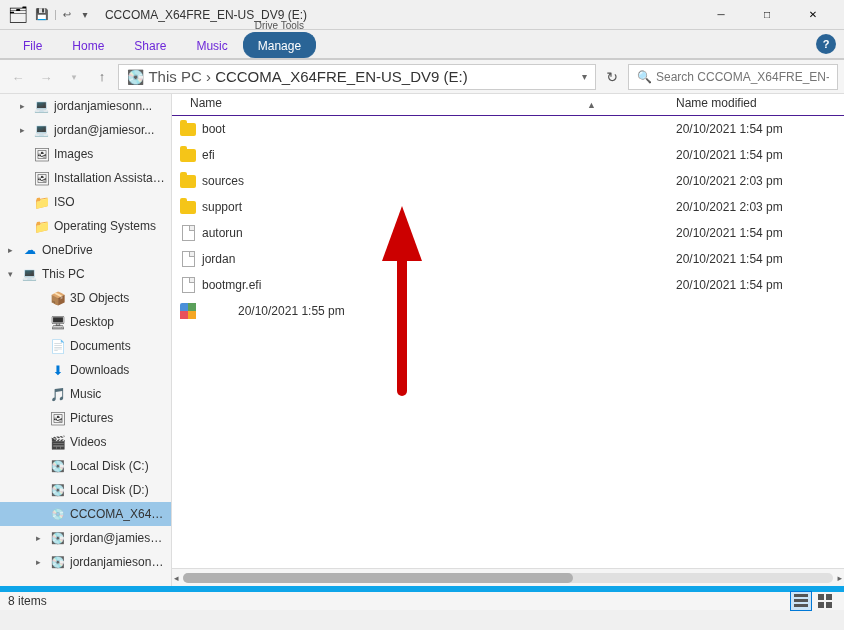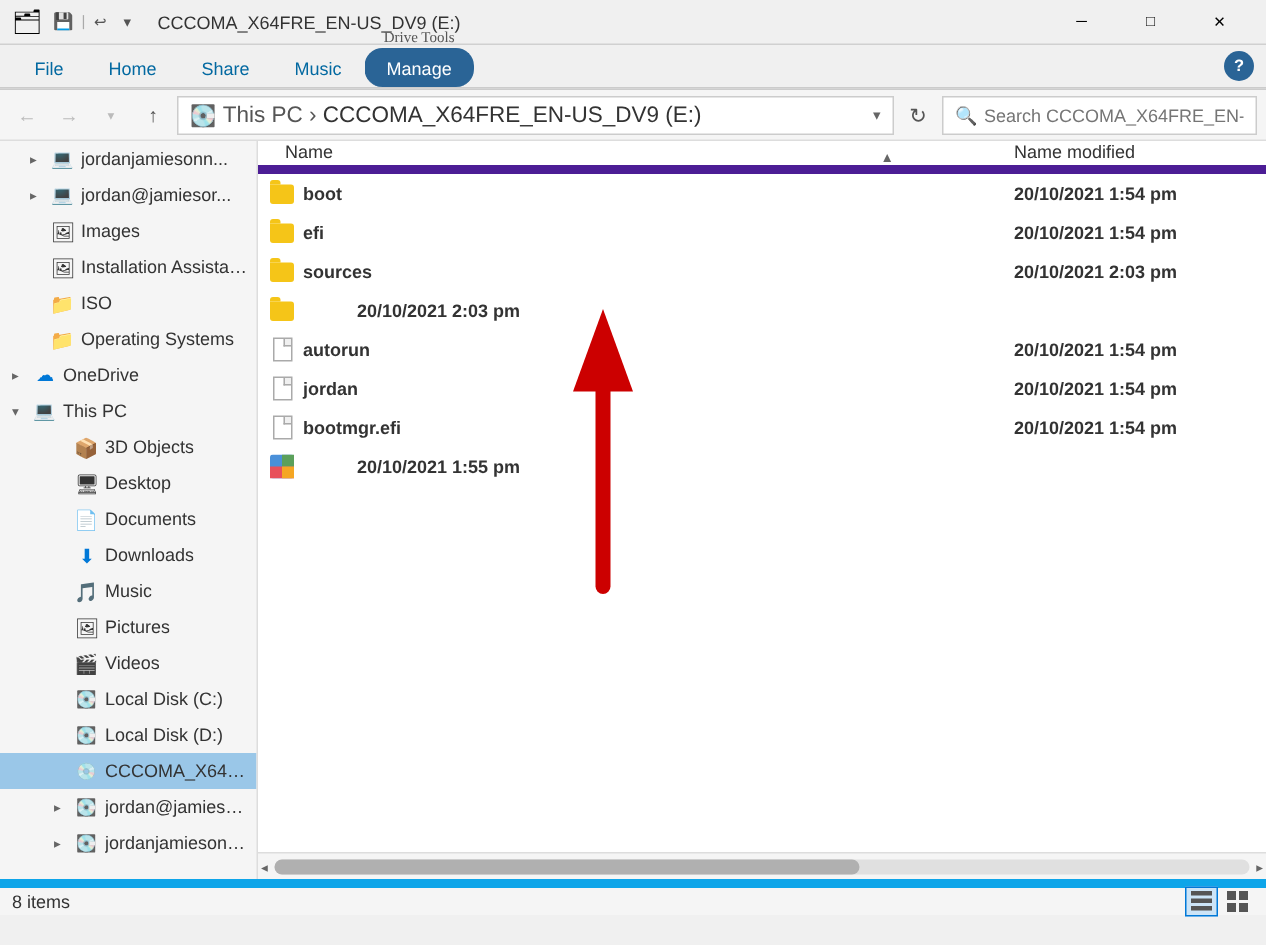--- a/index.html
+++ b/index.html
@@ -8,21 +8,21 @@
     
     .titlebar { height: 30px; background: #f0f0f0; display: flex; align-items: center; justify-content: space-between; padding: 0 8px; border-bottom: 1px solid #d0d0d0; }
     .titlebar-left { display: flex; align-items: center; gap: 4px; }
     .titlebar-title { font-size: 12px; color: #333; margin-left: 8px; }
     .win-controls { display: flex; gap: 0; }
     .win-btn { width: 46px; height: 30px; border: none; background: transparent; cursor: pointer; font-size: 10px; display: flex; align-items: center; justify-content: center; }
 
     
     .ribbon { background: #f0f0f0; border-bottom: 1px solid #ccc; }
     .ribbon-tabs { display: flex; height: 28px; align-items: flex-end; padding-left: 4px; gap: 0; }
-    .ribbon-tab { padding: 4px 14px; font-size: 12px; cursor: pointer; border: 1px solid transparent; border-bottom: none; background: transparent; color: #0369a1; height: 26px; display: flex; align-items: center; }
+    .ribbon-tab { padding: 4px 14px; font-size: 12px; cursor: pointer; border: 1px solid transparent; border-bottom: none; background: transparent; color: #6d28d9; height: 26px; display: flex; align-items: center; }
     .ribbon-tab.manage { background: #2a6496; color: white; border-color: #2a6496; border-radius: 12px; }
     .ribbon-help { width: 20px; height: 20px; border-radius: 50%; background: #2a6496; color: white; display: flex; align-items: center; justify-content: center; font-size: 11px; font-weight: bold; cursor: pointer; }
 
     
     .addressbar-row { display: flex; align-items: center; height: 34px; background: #f5f5f5; border-bottom: 1px solid #ddd; padding: 0 6px; gap: 4px; }
     .nav-btn { width: 24px; height: 24px; border: 1px solid transparent; background: transparent; cursor: pointer; display: flex; align-items: center; justify-content: center; font-size: 13px; color: #555; border-radius: 2px; }
     .nav-btn.disabled { color: #bbb; cursor: default; }
     .address-box { flex: 1; height: 26px; border: 1px solid #ccc; background: white; display: flex; align-items: center; padding: 0 8px; font-size: 12px; gap: 4px; cursor: pointer; }
     .address-text { color: #333; font-size: 15px; flex: 1; }
     .address-dropdown { color: #666; font-size: 10px; }
@@ -39,21 +39,21 @@
     .sidebar-item { display: flex; align-items: center; padding: 2px 4px 2px 8px; height: 24px; cursor: pointer; gap: 4px; font-size: 12px; color: #333; white-space: nowrap; overflow: hidden; }
     .sidebar-item.active { background: #9ac7e8; }
     .indent1 { padding-left: 20px; }
     .indent2 { padding-left: 36px; }
     .sidebar-icon { width: 16px; height: 16px; flex-shrink: 0; display: flex; align-items: center; justify-content: center; font-size: 14px; }
     .expand-arrow { width: 10px; font-size: 9px; color: #666; flex-shrink: 0; }
     .sidebar-label { overflow: hidden; text-overflow: ellipsis; }
 
     
     .content-pane { flex: 1; background: white; display: flex; flex-direction: column; overflow: hidden; }
-    .content-header { display: flex; align-items: flex-end; padding: 2px 8px; border-bottom: 6px solid #4c1d95; height: 22px; position: relative; }
+    .content-header { display: flex; align-items: flex-start; padding: 2px 8px; border-bottom: 1px solid #4c1d95; height: 22px; position: relative; }
     .col-name { flex: 1; font-size: 12px; color: #333; font-weight: normal; }
     .col-date { width: 160px; font-size: 12px; color: #333; text-align: left; }
     .sort-arrow { font-size: 9px; color: #666; position: absolute; top: 6px; left: 415px; }
 
     .file-list { flex: 1; overflow-y: auto; }
     .file-item { display: flex; align-items: center; padding: 2px 8px; height: 26px; cursor: pointer; gap: 6px; }
     .file-icon { width: 16px; height: 16px; flex-shrink: 0; display: flex; align-items: center; justify-content: center; }
     .file-name { flex: 1; font-size: 12px; color: #333; }
     .file-date { width: 160px; font-size: 12px; color: #333; text-align: left; margin-left: 36px; }
 
@@ -82,21 +82,21 @@
     
     .sidebar::-webkit-scrollbar { width: 8px; }
     .sidebar::-webkit-scrollbar-track { background: #f5f5f5; }
     .sidebar::-webkit-scrollbar-thumb { background: #c0c0c0; border-radius: 4px; }
 
     
     .file-list::-webkit-scrollbar { width: 8px; }
     .file-list::-webkit-scrollbar-track { background: #f5f5f5; }
     .file-list::-webkit-scrollbar-thumb { background: #c0c0c0; border-radius: 4px; }
 
-    .content-wrapper { position: relative; flex: 1; display: flex; flex-direction: column; font-weight: bold; }
+    .content-wrapper { position: relative; flex: 1; display: flex; flex-direction: column; }
   </style>
 </head>
 <body>
 
 <div class="titlebar">
   <div class="titlebar-left">
     <div style="display:flex;gap:2px;align-items:center;">
 
       <span style="font-size:16px;margin-right:2px;">🗂</span>
       <button class="nav-btn" style="width:20px;font-size:11px;">💾</button>
@@ -114,21 +114,21 @@
 </div>
 
 <div class="ribbon">
   <div style="display:flex; align-items:flex-end; background:#f0f0f0; padding-left:4px; position:relative;">
     <div class="ribbon-tabs">
       <button class="ribbon-tab">File</button>
       <button class="ribbon-tab">Home</button>
       <button class="ribbon-tab">Share</button>
       <button class="ribbon-tab">Music</button>
       <div style="display:flex;flex-direction:column;align-items:center;">
-        <span style="font-size:10px;color:#555;padding-bottom:1px;font-family:Liberation Serif, serif;">Drive Tools</span>
+        <span style="font-size:10px;color:#555;padding-bottom:1px;">Drive Tools</span>
         <button class="ribbon-tab manage">Manage</button>
       </div>
     </div>
     <div style="position:absolute;right:8px;top:4px;">
       <div class="ribbon-help">?</div>
     </div>
   </div>
   <div style="height:1px;background:#ccc;"></div>
 </div>
 
@@ -297,20 +297,21 @@
             <div class="folder-icon"></div>
           </div>
           <span class="file-name">sources</span>
           <span class="file-date">20/10/2021 2:03 pm</span>
         </div>
 
         <div class="file-item">
           <div class="file-icon">
             <div class="folder-icon"></div>
           </div>
+          <span class="file-name">support</span>
           <span class="file-date">20/10/2021 2:03 pm</span>
         </div>
 
         <div class="file-item">
           <div class="file-icon">
             <div class="file-white"></div>
           </div>
           <span class="file-name">autorun</span>
           <span class="file-date">20/10/2021 1:54 pm</span>
         </div>

